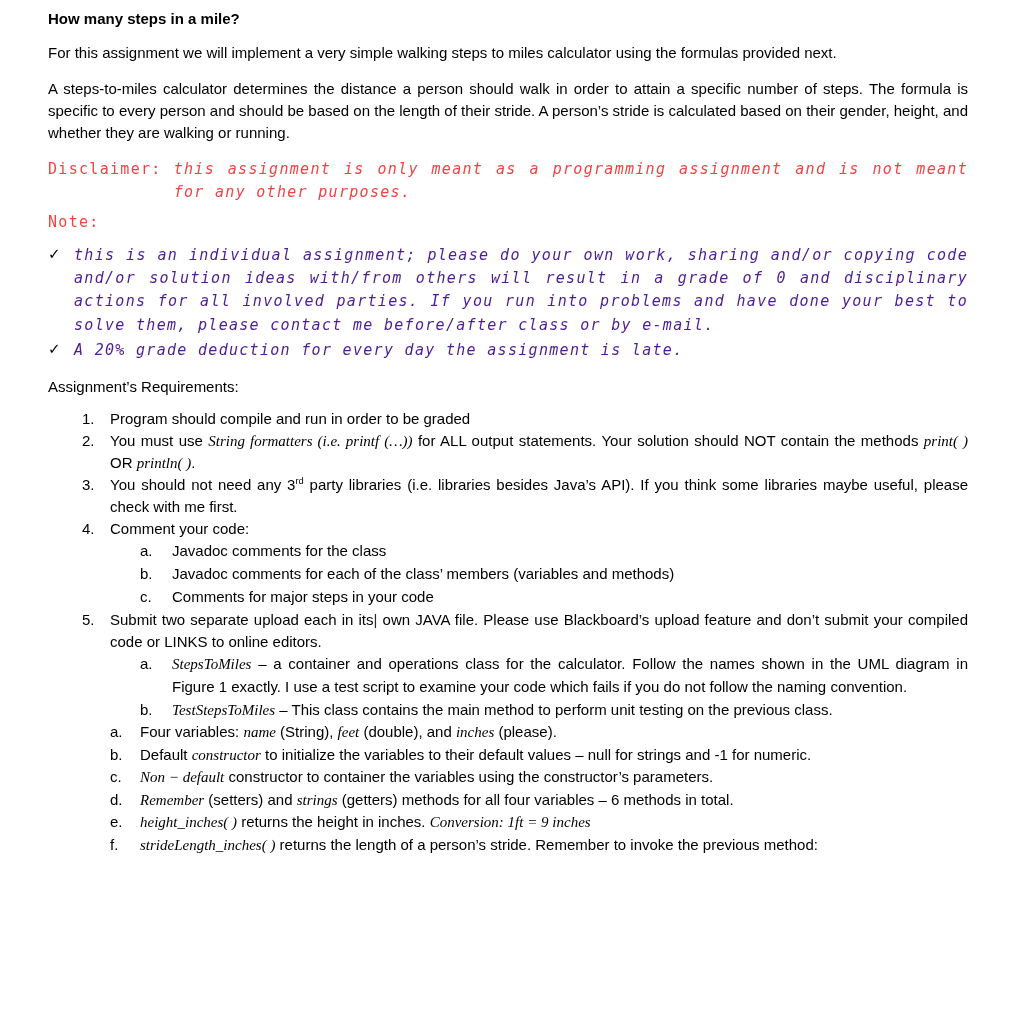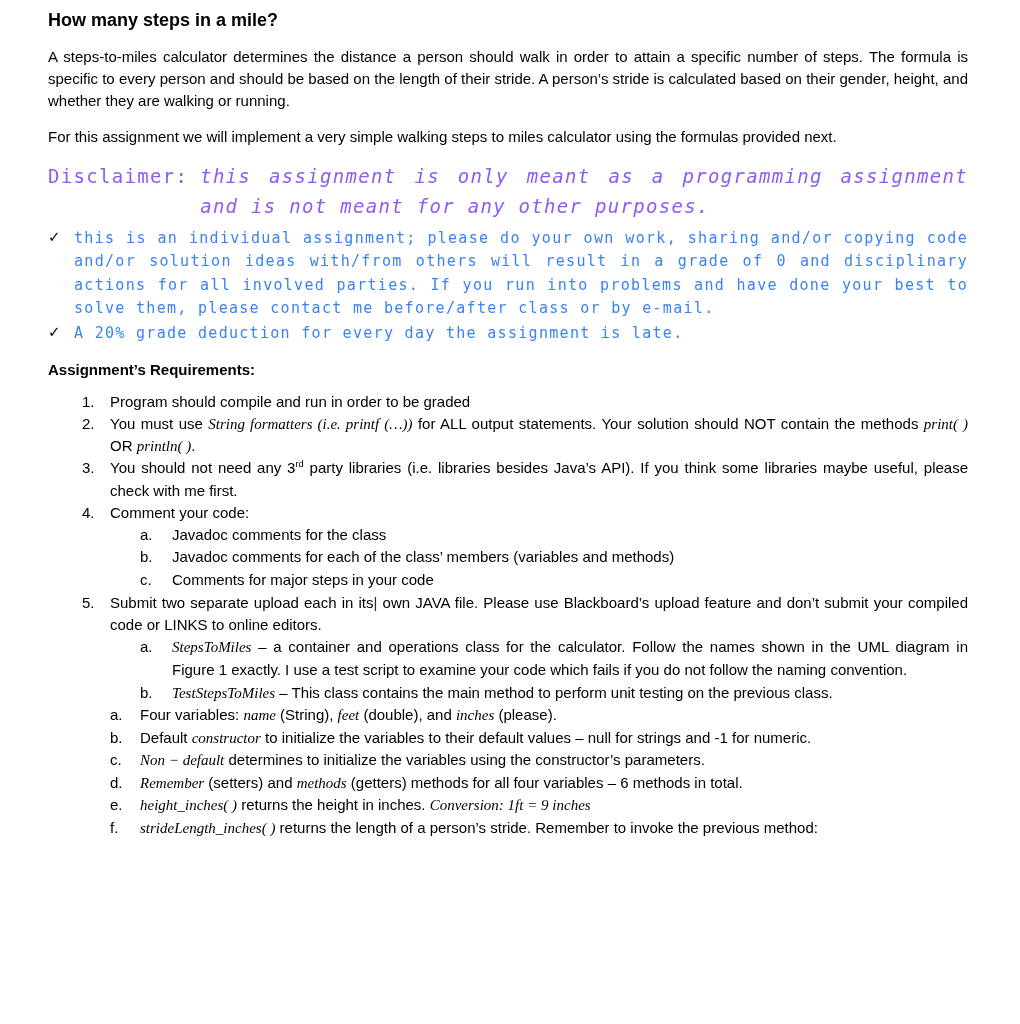--- a/index.html
+++ b/index.html
@@ -7,29 +7,29 @@
   body {
     width: 1020px; height: 1024px;
     background: #ffffff;
     color: #000000;
     font-family: "Liberation Sans", sans-serif;
     font-size: 15px;
     overflow: hidden;
   }
   .page { padding: 10px 52px 0 48px; }
 
-  .title { font-size: 18px; font-weight: bold; margin: 0 0 15px 0; }
+  .title { font-size: 15px; font-weight: bold; margin: 0 0 15px 0; }
 
   p.body { margin: 0 0 14px 0; text-align: justify; line-height: 1.47; }
 
   
   .red {
     font-family: "DejaVu Sans Mono", monospace;
-    color: #8b5cf6;
-    font-size: 19px;
+    color: #ef4444;
+    font-size: 15px;
     letter-spacing: 1.3px;
     line-height: 1.55;
   }
   .disclaimer { display: flex; margin: 2px 0 6px 0; }
   .disclaimer .label { white-space: nowrap; margin-right: 12px; flex: none; }
   .disclaimer .dtext { font-style: italic; text-align: justify; flex: 1; }
 
   .note-label { margin: 0 0 10px 0; }
 
   .notes { margin: 0 0 14px 0; }
@@ -37,27 +37,28 @@
   .note-item .check {
     flex: none; width: 26px;
     color: #000;
     font-family: "DejaVu Sans", sans-serif;
     font-size: 15px; letter-spacing: 0;
     padding-top: 1px;
   }
   .note-item .ntext {
     flex: 1;
     font-family: "DejaVu Sans Mono", monospace;
-    color: #3b82f6;
+    font-style: italic;
+    color: #4c1d95;
     letter-spacing: 1.3px;
     line-height: 1.55;
     text-align: justify;
   }
 
-  .section-heading { font-size: 15px; font-weight: bold; margin: 16px 0 13px 0; }
+  .section-heading { font-size: 15px; font-weight: normal; margin: 16px 0 13px 0; }
 
   .olist { }
   .oitem { display: flex; margin-left: 34px; line-height: 1.47; }
   .oitem .num { flex: none; width: 28px; }
   .oitem .text { flex: 1; text-align: justify; }
 
   .subitem { display: flex; margin-left: 92px; line-height: 1.52; }
   .subitem .letter { flex: none; width: 32px; }
   .subitem .text { flex: 1; text-align: justify; }
 
@@ -75,28 +76,29 @@
   .s-caret { color: #2b2b2b; font-weight: 400; }
   .s-arrow { margin-right: 13px; color: #1a1a1a; }
 </style>
 </head>
 <body>
 
 <div class="page">
 
   <h1 class="title">How many steps in a mile?</h1>
 
+  <p class="body">For this assignment we will implement a very simple walking steps to miles calculator using the formulas provided next.</p>
   <p class="body">A steps-to-miles calculator determines the distance a person should walk in order to attain a specific number of steps. The formula is specific to every person and should be based on the length of their stride. A person’s stride is calculated based on their gender, height, and whether they are walking or running.</p>
-  <p class="body">For this assignment we will implement a very simple walking steps to miles calculator using the formulas provided next.</p>
 
   <div class="red disclaimer">
     <span class="label">Disclaimer:</span>
     <span class="dtext">this assignment is only meant as a programming assignment and is not meant for any other purposes.</span>
   </div>
 
+  <div class="red note-label">Note:</div>
 
   <div class="notes">
     <div class="note-item">
       <span class="check">✓</span>
       <div class="ntext">this is an individual assignment; please do your own work, sharing and/or copying code and/or solution ideas with/from others will result in a grade of 0 and disciplinary actions for all involved parties. If you run into problems and have done your best to solve them, please contact me before/after class or by e-mail.</div>
     </div>
     <div class="note-item">
       <span class="check">✓</span>
       <div class="ntext">A 20% grade deduction for every day the assignment is late.</div>
     </div>
@@ -163,26 +165,26 @@
       <div class="text"><span class="s-p">Four variables: </span><span class="s-m">name</span><span class="s-p"> (String), </span><span class="s-m">feet</span><span class="s-p"> (double), and </span><span class="s-m">inches</span><span class="s-p"> (please).</span></div>
     </div>
 
     <div class="classitem">
       <span class="letter">b.</span>
       <div class="text"><span class="s-p">Default </span><span class="s-m">constructor</span><span class="s-p"> to initialize the variables to their default values – null for strings and -1 for numeric.</span></div>
     </div>
 
     <div class="classitem">
       <span class="letter">c.</span>
-      <div class="text"><span class="s-m">Non − default</span><span class="s-p"> determines to initialize the variables using the constructor’s parameters.</span></div>
+      <div class="text"><span class="s-m">Non − default</span><span class="s-p"> constructor to container the variables using the constructor’s parameters.</span></div>
     </div>
 
     <div class="classitem">
       <span class="letter">d.</span>
-      <div class="text"><span class="s-m">Remember</span><span class="s-p"> (setters) and </span><span class="s-m">methods</span><span class="s-p"> (getters) methods for all four variables – 6 methods in total.</span></div>
+      <div class="text"><span class="s-m">Remember</span><span class="s-p"> (setters) and </span><span class="s-m">strings</span><span class="s-p"> (getters) methods for all four variables – 6 methods in total.</span></div>
     </div>
 
     <div class="classitem">
       <span class="letter">e.</span>
       <div class="text"><span class="s-m">height_inches</span><span class="s-m">(  )</span><span class="s-p"> returns the height in inches. </span><span class="s-m">Conversion: 1ft  =  9 inches</span></div>
     </div>
 
     <div class="classitem">
       <span class="letter">f.</span>
       <div class="text"><span class="s-m">strideLength_inches</span><span class="s-m">(  )</span><span class="s-p"> returns the length of a person’s stride. Remember to invoke the previous method:</span></div>

